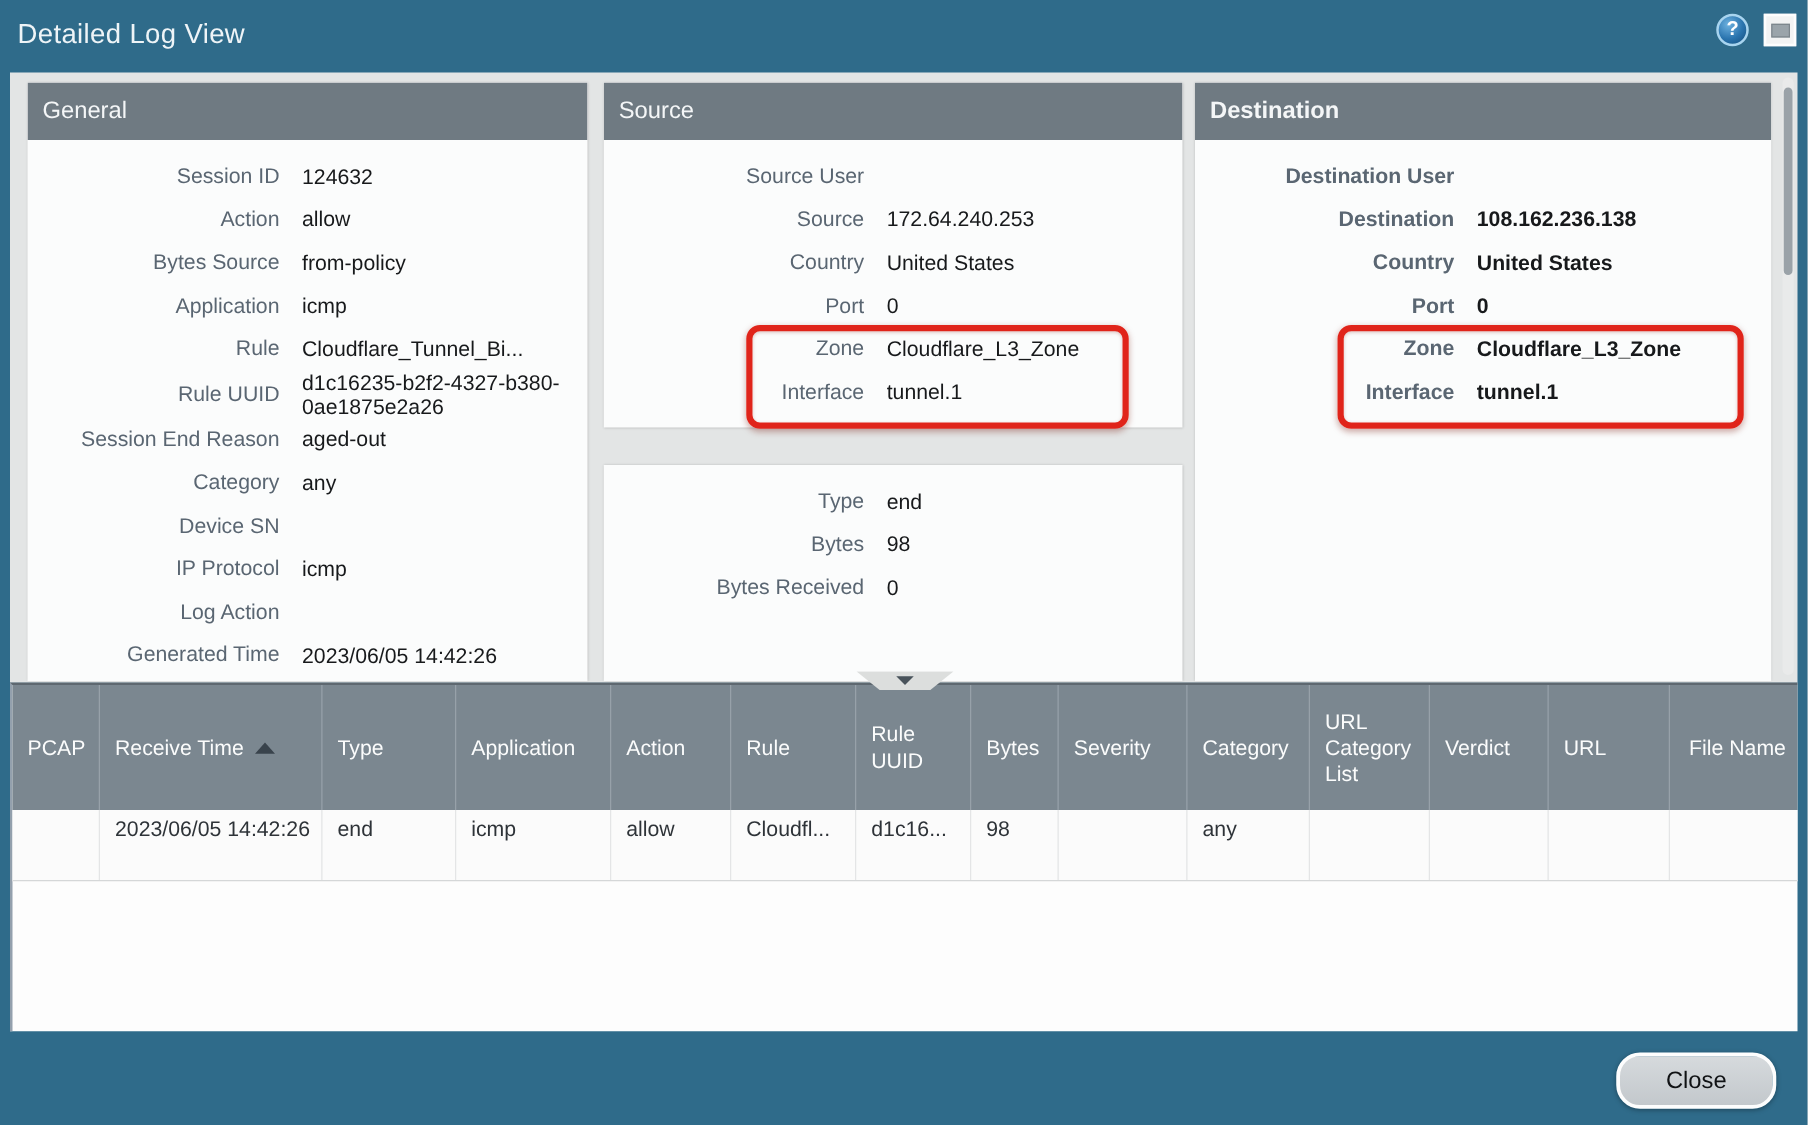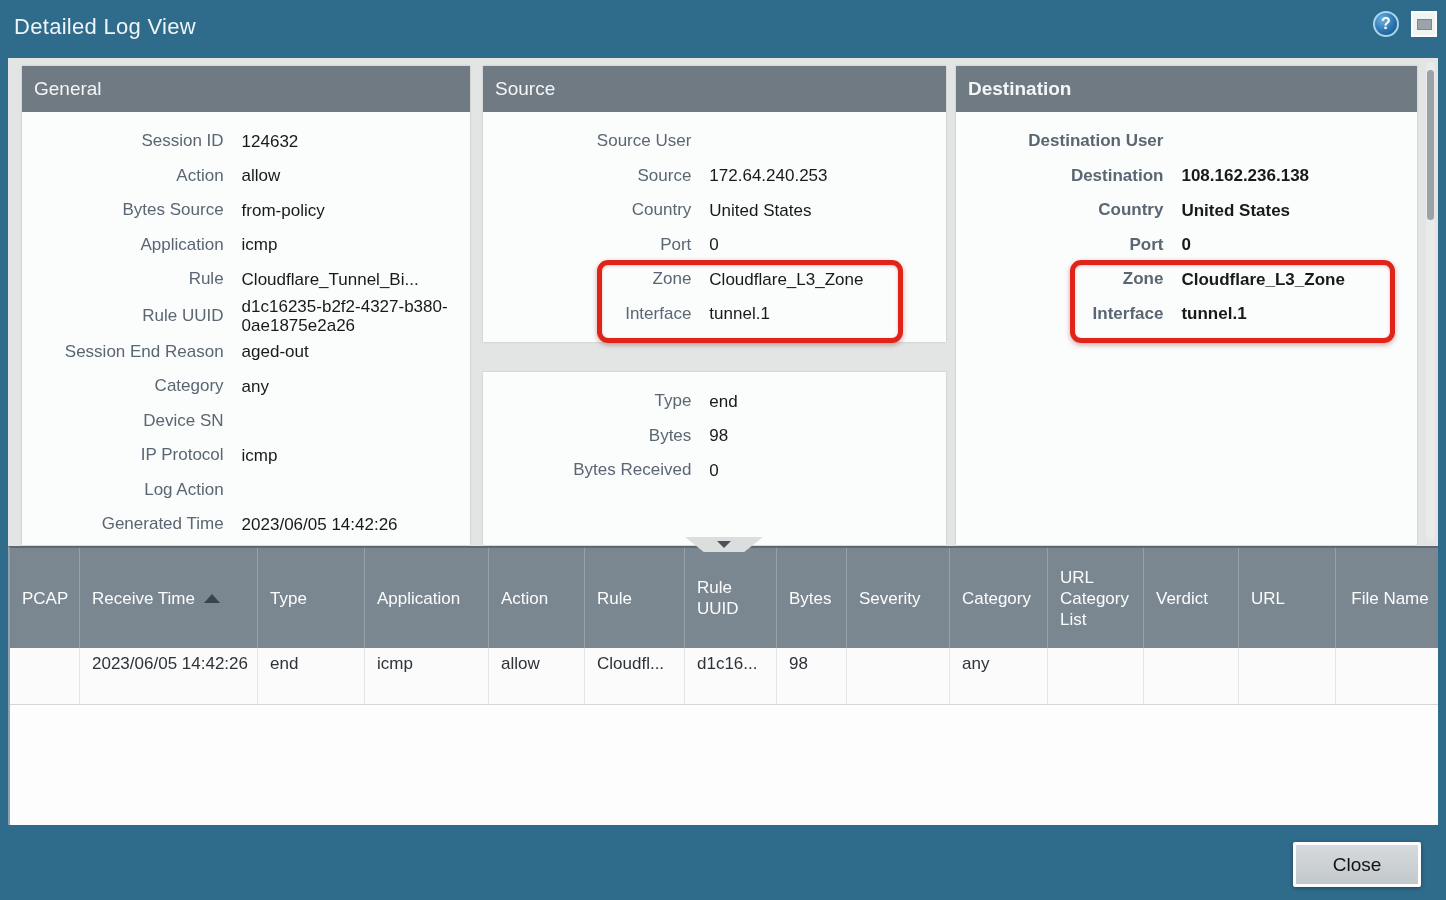--- a/index.html
+++ b/index.html
@@ -79,21 +79,21 @@
   .trow{display:flex;height:56px;background:#fbfbfb;border-bottom:1px solid #d5d7d8;}
   .td{
     box-sizing:border-box;color:#2e3338;font-size:17px;line-height:20px;
     padding:6px 6px 0 12px;border-right:1px solid #e4e5e6;overflow:hidden;
   }
   .td:last-child{border-right:none;flex:1 1 auto;}
   
   .close-btn{
     position:absolute;right:25px;top:842px;width:128px;height:45px;
     background:linear-gradient(#d6dadd,#c3c8cc);
-    border:3px solid #fdfdfd;border-radius:2px;
+    border:3px solid #fdfdfd;border-radius:19px;
     font-family:"Liberation Sans","DejaVu Sans",sans-serif;
     font-size:19px;color:#101214;cursor:pointer;box-shadow:0 1px 4px rgba(0,0,0,.35);
   }
 </style>
 </head>
 <body>
 
 <div class="titlebar">
   <span class="title">Detailed Log View</span>
   <span class="help-icon">?</span>

